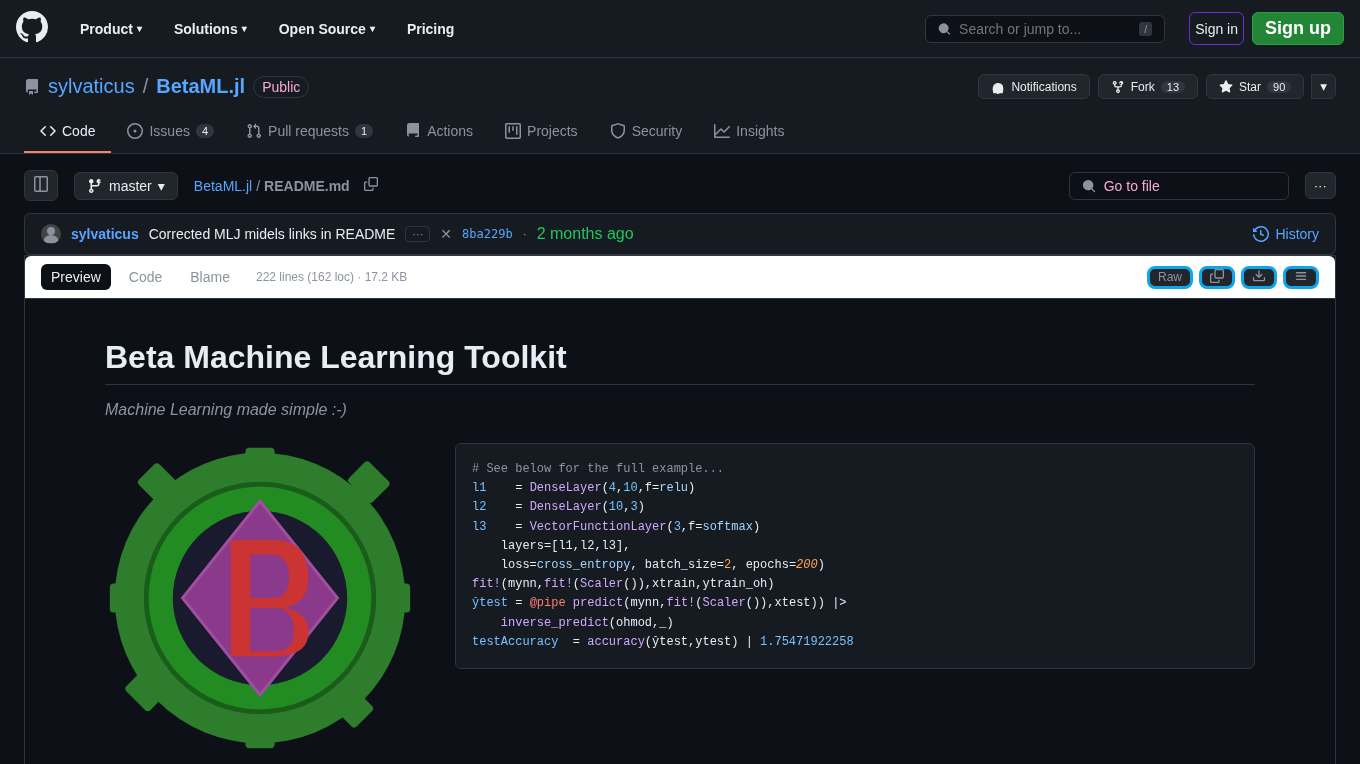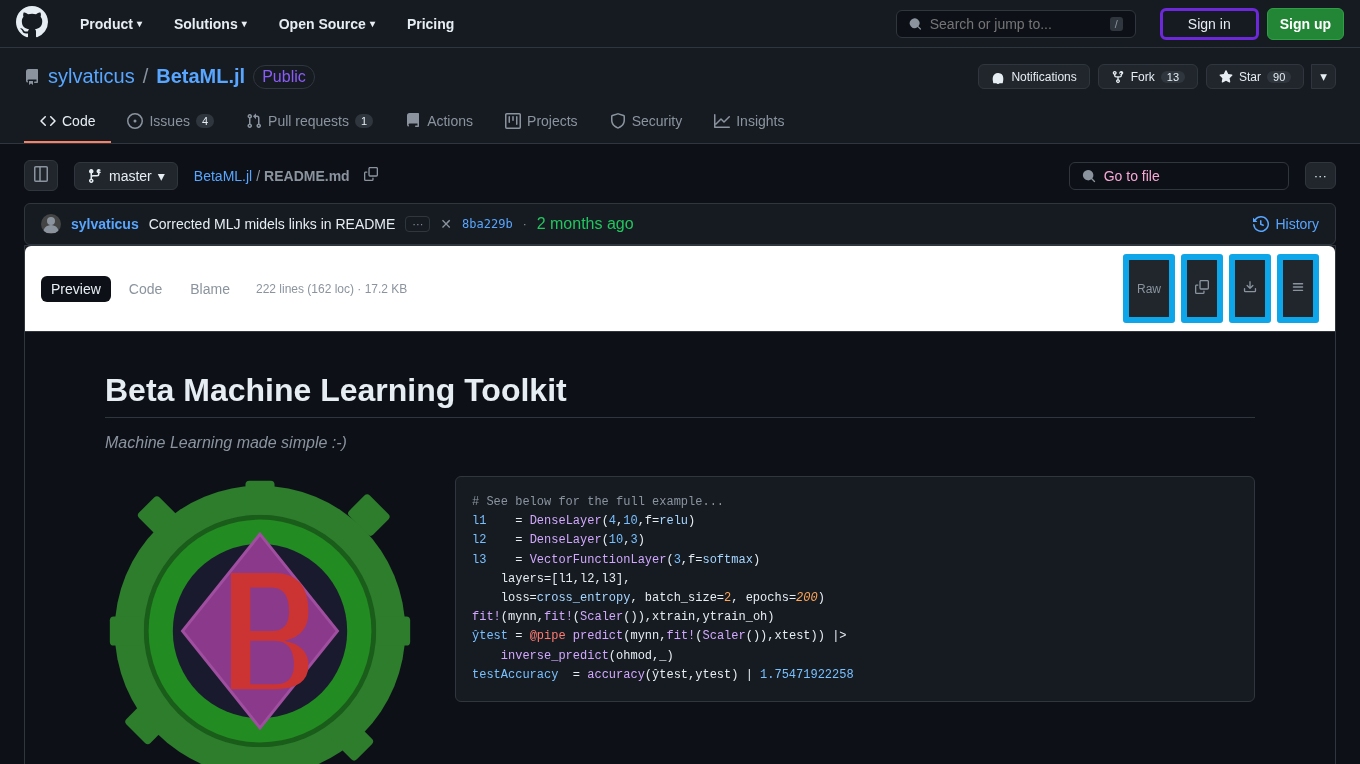--- a/index.html
+++ b/index.html
@@ -1,37 +1,37 @@
 <!DOCTYPE html>
 <html><head>
   <meta charset="utf-8">
   <style>
     * { box-sizing: border-box; margin: 0; padding: 0; }
     body { font-family: -apple-system, BlinkMacSystemFont, "Segoe UI", Helvetica, Arial, sans-serif; font-size: 14px; background: #0d1117; color: #e6edf3; }
     
     
-    .top-nav { background: #161b22; border-bottom: 1px solid #30363d; padding: 0 16px; display: flex; align-items: center; height: 48px; gap: 16px; }
+    .top-nav { background: #161b22; border-bottom: 1px solid #30363d; padding: 0 16px; display: flex; align-items: center; height: 58px; gap: 16px; }
     .github-logo { color: #e6edf3; margin-right: 8px; flex-shrink: 0; }
     .nav-item { color: #e6edf3; text-decoration: none; font-size: 14px; font-weight: 600; display: flex; align-items: center; gap: 4px; padding: 8px; cursor: pointer; white-space: nowrap; }
     .nav-chevron { font-size: 10px; }
     .nav-search { margin-left: auto; display: flex; align-items: flex-end; gap: 8px; padding-left: 44px; }
     .search-box { background: #0d1117; border: 1px solid #30363d; border-radius: 6px; color: #8b949e; padding: 5px 12px; display: flex; align-items: center; gap: 8px; width: 240px; cursor: text; }
     .search-box input { background: transparent; border: none; color: #8b949e; font-size: 14px; outline: none; width: 100%; }
     .search-shortcut { background: #30363d; border-radius: 3px; padding: 1px 5px; font-size: 11px; color: #8b949e; }
     .nav-auth { display: flex; gap: 8px; margin-left: 8px; }
-    .btn-signin { background: transparent; border: 3px solid #6d28d9; border-radius: 6px; color: #e6edf3; padding: 5px 25px; cursor: pointer; font-size: 14px; }
-    .btn-signup { background: #238636; border: 1px solid #2ea043; border-radius: 6px; color: #fff; padding: 5px 12px; cursor: pointer; font-size: 14px; font-weight: 600; }
+    .btn-signin { background: transparent; border: 1px solid #6d28d9; border-radius: 6px; color: #e6edf3; padding: 5px 5px; cursor: pointer; font-size: 14px; }
+    .btn-signup { background: #238636; border: 1px solid #2ea043; border-radius: 6px; color: #fff; padding: 5px 12px; cursor: pointer; font-size: 18px; font-weight: 600; }
     
     
     .repo-header { background: #161b22; border-bottom: 1px solid #30363d; padding: 16px 24px 0; }
     .repo-title-row { display: flex; align-items: center; gap: 8px; margin-bottom: 12px; }
     .repo-owner { color: #58a6ff; text-decoration: none; font-size: 20px; font-weight: 400; }
     .repo-separator { color: #8b949e; font-size: 20px; }
     .repo-name { color: #58a6ff; text-decoration: none; font-size: 20px; font-weight: 600; }
-    .public-badge { background: transparent; border: 1px solid #30363d; border-radius: 12px; color: #8b5cf6; padding: 2px 8px; font-size: 16px; }
+    .public-badge { background: transparent; border: 1px solid #30363d; border-radius: 12px; color: #f9a8d4; padding: 2px 8px; font-size: 14px; }
     .repo-btn { background: #21262d; border: 1px solid #30363d; border-radius: 6px; color: #e6edf3; padding: 4px 12px; cursor: pointer; font-size: 12px; display: flex; align-items: center; gap: 6px; }
     .repo-btn-count { background: #30363d; border-radius: 10px; padding: 0 6px; font-size: 11px; }
     .repo-btn-add { background: #21262d; border: 1px solid #30363d; border-radius: 0 6px 6px 0; color: #e6edf3; padding: 4px 8px; cursor: pointer; margin-left: -1px; }
     
     
     .repo-tabs { display: flex; gap: 0; margin-top: 0; }
     .repo-tab { color: #8b949e; text-decoration: none; padding: 12px 16px; font-size: 14px; display: flex; align-items: center; gap: 6px; border-bottom: 2px solid transparent; cursor: pointer; white-space: nowrap; }
     .repo-tab.active { color: #e6edf3; border-bottom: 2px solid #f78166; }
     .tab-count { background: #30363d; border-radius: 10px; padding: 1px 6px; font-size: 11px; color: #e6edf3; }
     
@@ -58,21 +58,21 @@
     .verified-badge { background: transparent; border: 1px solid #30363d; border-radius: 4px; color: #8b949e; padding: 1px 6px; font-size: 11px; }
     .dismiss-btn { background: transparent; border: none; color: #8b949e; cursor: pointer; font-size: 14px; }
     
     
     .file-view { background: #161b22; border: 1px solid #30363d; border-radius: 0 0 6px 6px; }
     .file-view-header { background: #ffffff; border-bottom: 1px solid #30363d; padding: 8px 16px; display: flex; align-items: center; gap: 8px; border-radius: 6px 6px 0 0; }
     .view-tab { background: transparent; border: none; color: #8b949e; padding: 5px 10px; cursor: pointer; font-size: 14px; border-radius: 6px; }
     .view-tab.active { background: #0d1117; color: #e6edf3; }
     .file-stats { color: #8b949e; font-size: 12px; margin-left: 8px; }
     .file-actions { margin-left: auto; display: flex; gap: 6px; }
-    .file-action-btn { background: #21262d; border: 6px solid #0ea5e9; border-radius: 3px; color: #8b949e; padding: 20px 8px; cursor: pointer; font-size: 12px; }
+    .file-action-btn { background: #21262d; border: 3px solid #0ea5e9; border-radius: 8px; color: #8b949e; padding: 0 8px; cursor: pointer; font-size: 12px; }
     
     
     .readme-content { padding: 40px 80px; background: #0d1117; min-height: 400px; }
     .readme-title { font-size: 32px; font-weight: 600; color: #e6edf3; margin-bottom: 16px; padding-bottom: 8px; border-bottom: 1px solid #30363d; }
     .readme-subtitle { color: #8b949e; font-style: italic; font-size: 16px; margin-bottom: 24px; }
     .readme-body { display: flex; gap: 40px; align-items: flex-start; justify-content: center; }
     
     
     .logo-area { flex-shrink: 0; width: 310px; }
     

